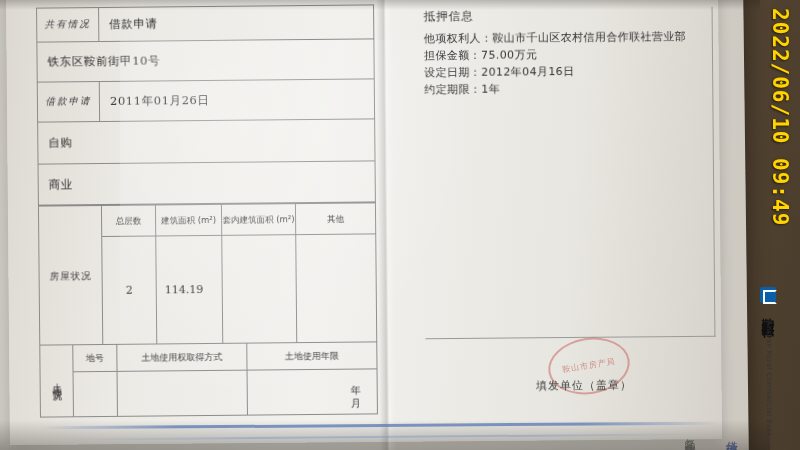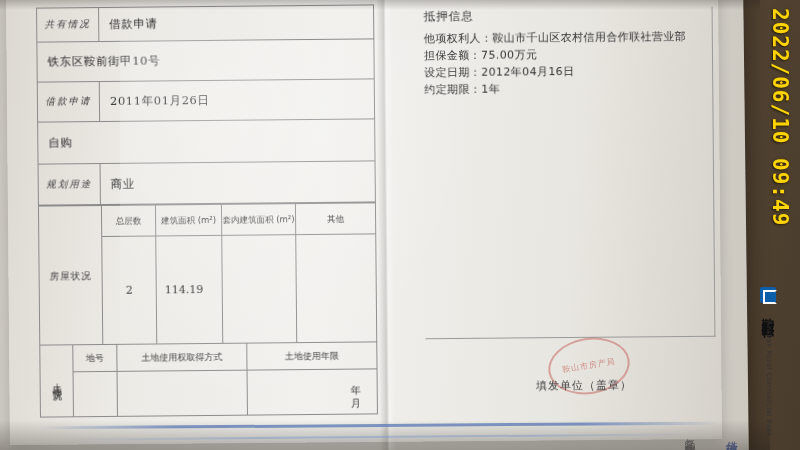--- a/index.html
+++ b/index.html
@@ -407,21 +407,20 @@
     <div class="row" style="top:74px;height:40px;width:338px;">
       <div class="lbl">借款申请</div>
       <div class="val hand">2011年01月26日</div>
     </div>
 
     <div class="row" style="top:114px;height:42px;width:338px;">
       <div class="val hand">自购</div>
     </div>
 
     <div class="row" style="top:156px;height:42px;width:338px;border-bottom:1px solid #8b8b8b;">
-      <div class="lbl">规划用途</div>
       <div class="val hand">商业</div>
     </div>
 
     <div class="mtable">
       <div class="side">房屋状况</div>
       <div class="grid">
         <div class="mhead">
           <div class="mcell c1">总层数</div>
           <div class="mcell c2">建筑面积
 (m²)</div>

